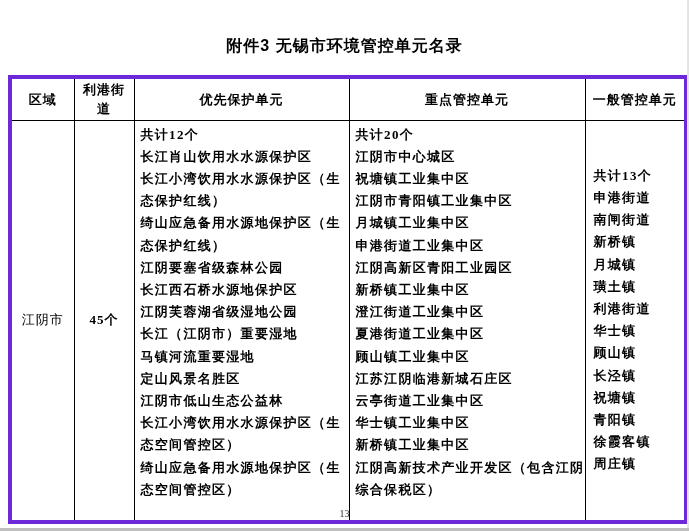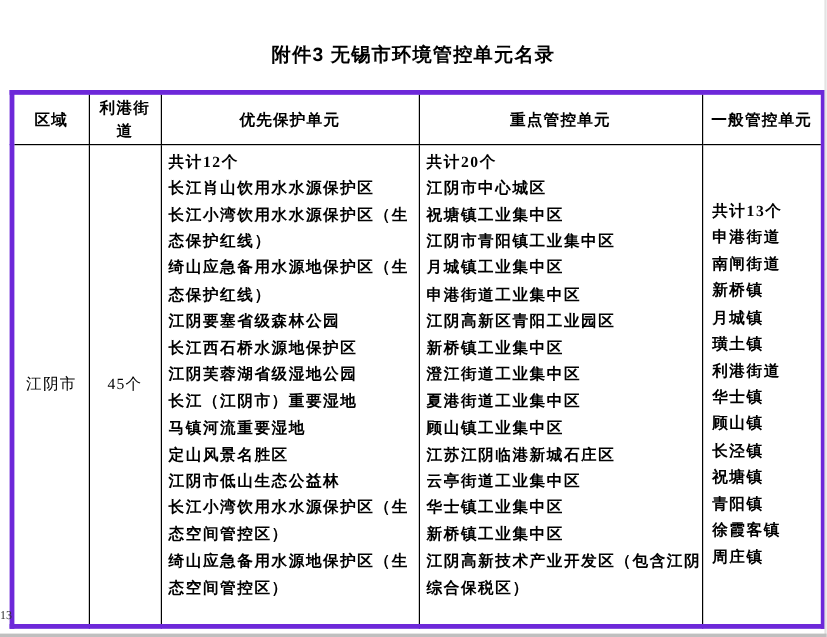--- a/index.html
+++ b/index.html
@@ -33,32 +33,32 @@
     text-align:center; vertical-align:middle;
     line-height:19px; letter-spacing:1px;
     padding:0 4px;
   }
 
   .units-table td {
     font-size:13px; line-height:22.2px; letter-spacing:1.3px;
     vertical-align:top;
   }
   td.cell-center { text-align:center; vertical-align:middle; letter-spacing:1px; }
-  .bold { font-weight:normal; }
+  .bold { font-weight:bold; }
 
   td.cell-priority { padding:3px 4px 3px 6px; }
   td.cell-key      { padding:3px 0 19px 6px; }
   td.cell-general  { vertical-align:middle; padding:3px 4px 3px 8px; }
 
   .summary-line { font-weight:bold; }
   .unit-line { font-weight:bold; }
 
   .page-number {
     position:absolute; left:0; bottom:12px; width:100%;
-    font-size:10px; color:#333;
+    text-align:center; font-size:10px; color:#333;
   }
   .bottom-edge {
     position:absolute; left:0; bottom:0; width:100%; height:3px;
     background:#bfbfbf;
   }
   .right-edge {
     position:absolute; right:0; top:0; width:2px; height:100%;
     background:#e3e3e3;
   }
 </style>

